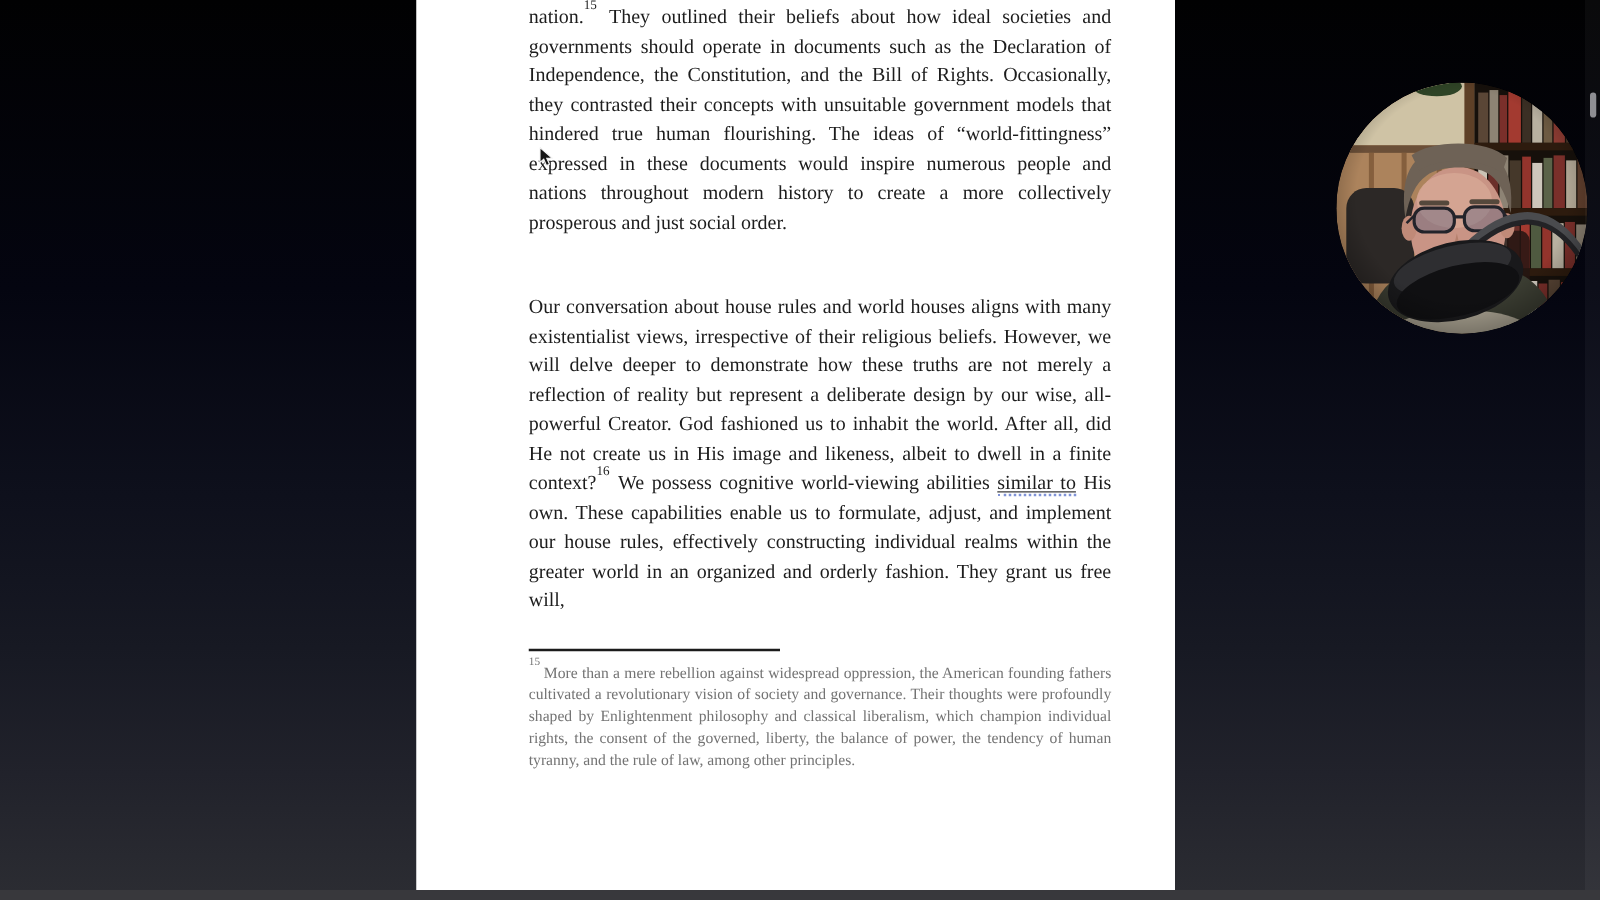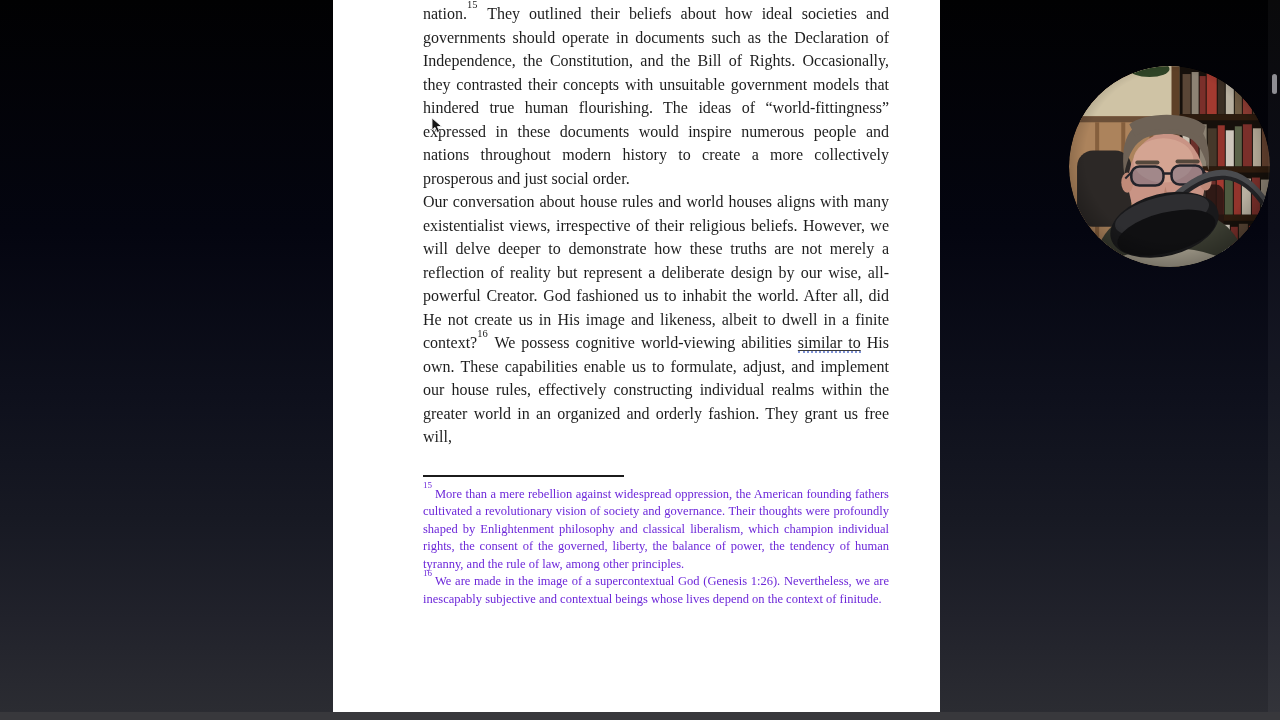--- a/index.html
+++ b/index.html
@@ -12,33 +12,33 @@
   .page{
     position:absolute;left:333px;top:0;width:607px;height:712px;
     background:#ffffff;overflow:hidden;box-sizing:border-box;
     padding:2px 51px 12px 90px;
     font-family:Liberation Serif, serif;
   }
   .body-para{
     margin:0;font-size:16px;line-height:23.5px;color:#1d1d1d;
     text-align:justify;hyphens:none;
   }
-  .para-after{text-align-last:justify;}
+  .para-after{text-align-last:justify;margin-top:44px;}
   .doc-heading{
     margin:14px 0 12px 0;font-size:16.5px;line-height:23px;color:#111;
     font-weight:bold;letter-spacing:.1px;
   }
   sup.fn-ref{font-size:10.5px;line-height:0;position:relative;top:-5px;margin-right:1px;}
   .grammar{
     text-decoration:underline;text-decoration-color:#3a3a3a;text-underline-offset:2px;
     border-bottom:2px dotted #8093d6;padding-bottom:0;
   }
   .fn-rule{width:201px;border-top:2px solid #1b1b1b;margin:26px 0 9px 0;}
   .footnote{
-    margin:0;font-size:12.5px;line-height:17.5px;color:#6d28d9;
+    margin:0;font-size:12.5px;line-height:17.5px;color:#737373;
     text-align:justify;hyphens:none;
   }
   .footnote sup.fn-mark{font-size:9px;line-height:0;position:relative;top:-4px;margin-right:3px;}
   
   .webcam{
     position:absolute;left:1069px;top:66px;width:201px;height:201px;
     border-radius:50%;overflow:hidden;
   }
   
   .scrollbar-track{
@@ -65,21 +65,20 @@
 
     <p class="body-para para-before"><span>nation.</span><sup class="fn-ref">15</sup><span> They outlined their beliefs about how ideal societies and governments should operate in documents such as the Declaration of Independence, the Constitution, and the Bill of Rights. Occasionally, they contrasted their concepts with unsuitable government models that hindered true human flourishing. The ideas of “world-fittingness” expressed in these documents would inspire numerous people and nations throughout modern history to create a more collectively prosperous and just social order.</span></p>
 
 
     <p class="body-para para-after"><span>Our conversation about house rules and world houses aligns with many existentialist views, irrespective of their religious beliefs. However, we will delve deeper to demonstrate how these truths are not merely a reflection of reality but represent a deliberate design by our wise, all-powerful Creator. God fashioned us to inhabit the world. After all, did He not create us in His image and likeness, albeit to dwell in a finite context?</span><sup class="fn-ref">16</sup><span> We possess cognitive world-viewing abilities </span><span class="grammar">similar to</span><span> His own. These capabilities enable us to formulate, adjust, and implement our house rules, effectively constructing individual realms within the greater world in an organized and orderly fashion. They grant us free will,</span></p>
 
     <div class="fn-rule"></div>
 
     <p class="footnote"><sup class="fn-mark">15</sup><span>More than a mere rebellion against widespread oppression, the American founding fathers cultivated a revolutionary vision of society and governance. Their thoughts were profoundly shaped by Enlightenment philosophy and classical liberalism, which champion individual rights, the consent of the governed, liberty, the balance of power, the tendency of human tyranny, and the rule of law, among other principles.</span></p>
 
-    <p class="footnote"><sup class="fn-mark">16</sup><span>We are made in the image of a supercontextual God (Genesis 1:26). Nevertheless, we are inescapably subjective and contextual beings whose lives depend on the context of finitude.</span></p>
 
   </div>
 
   <div class="webcam">
     <svg width="201" height="201" viewBox="0 0 200 200">
       <defs>
         <clipPath id="camclip">
             <circle cx="100" cy="100" r="100"></circle>
           </clipPath>
         <radialGradient id="vign" cx="50%" cy="45%" r="60%">

